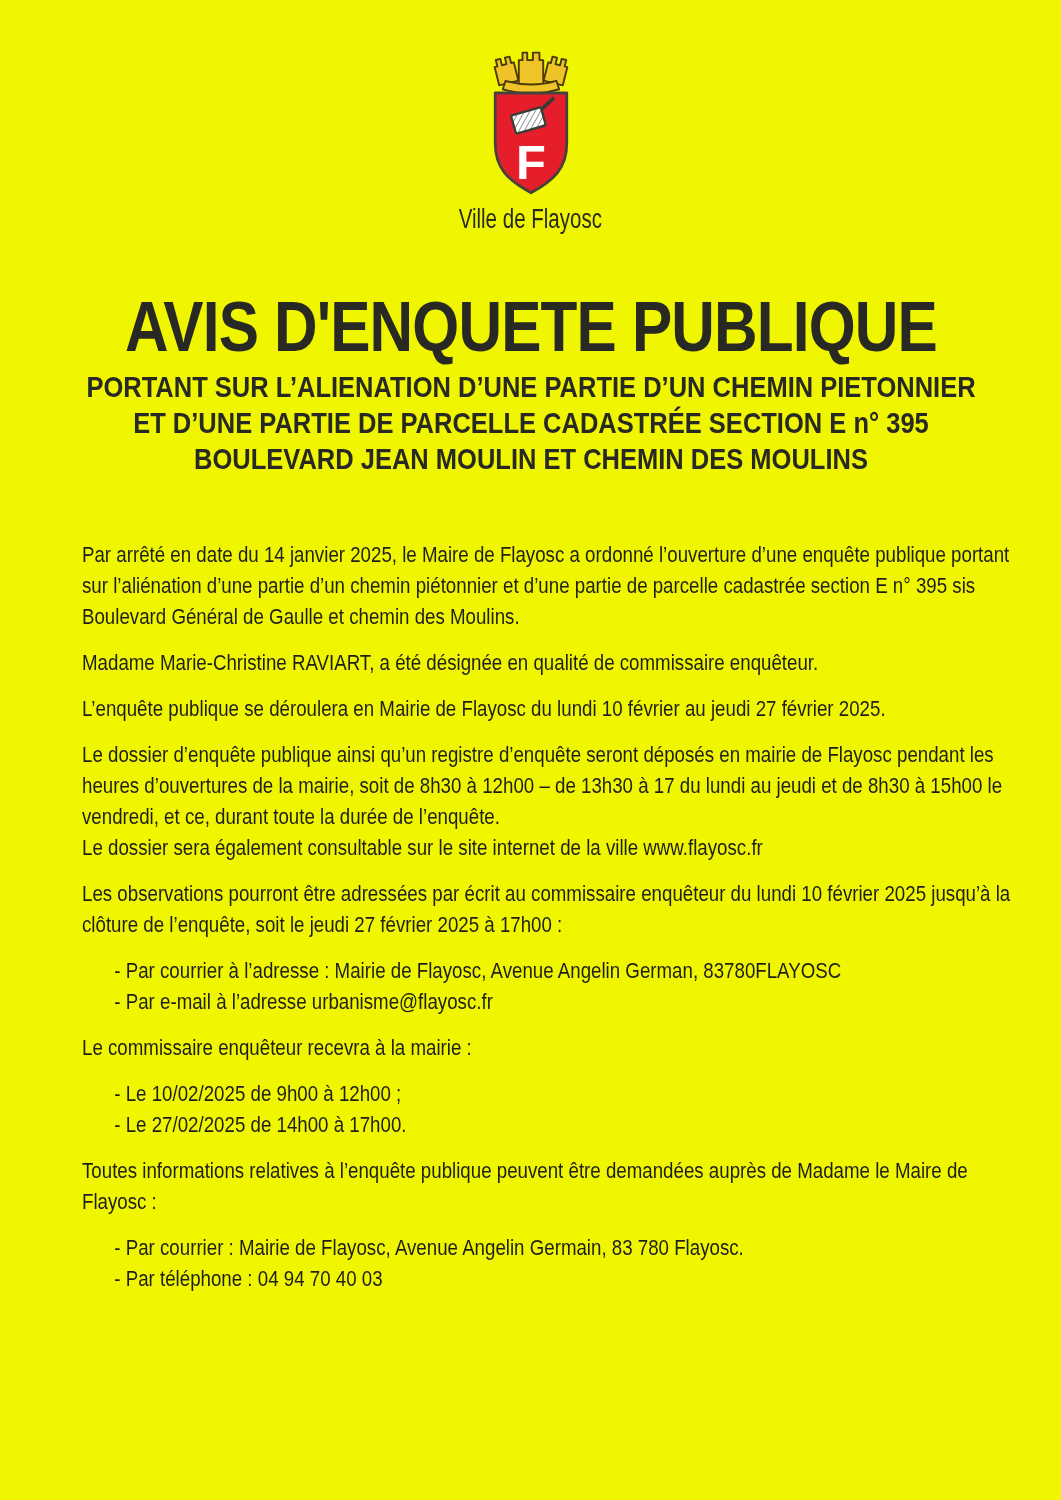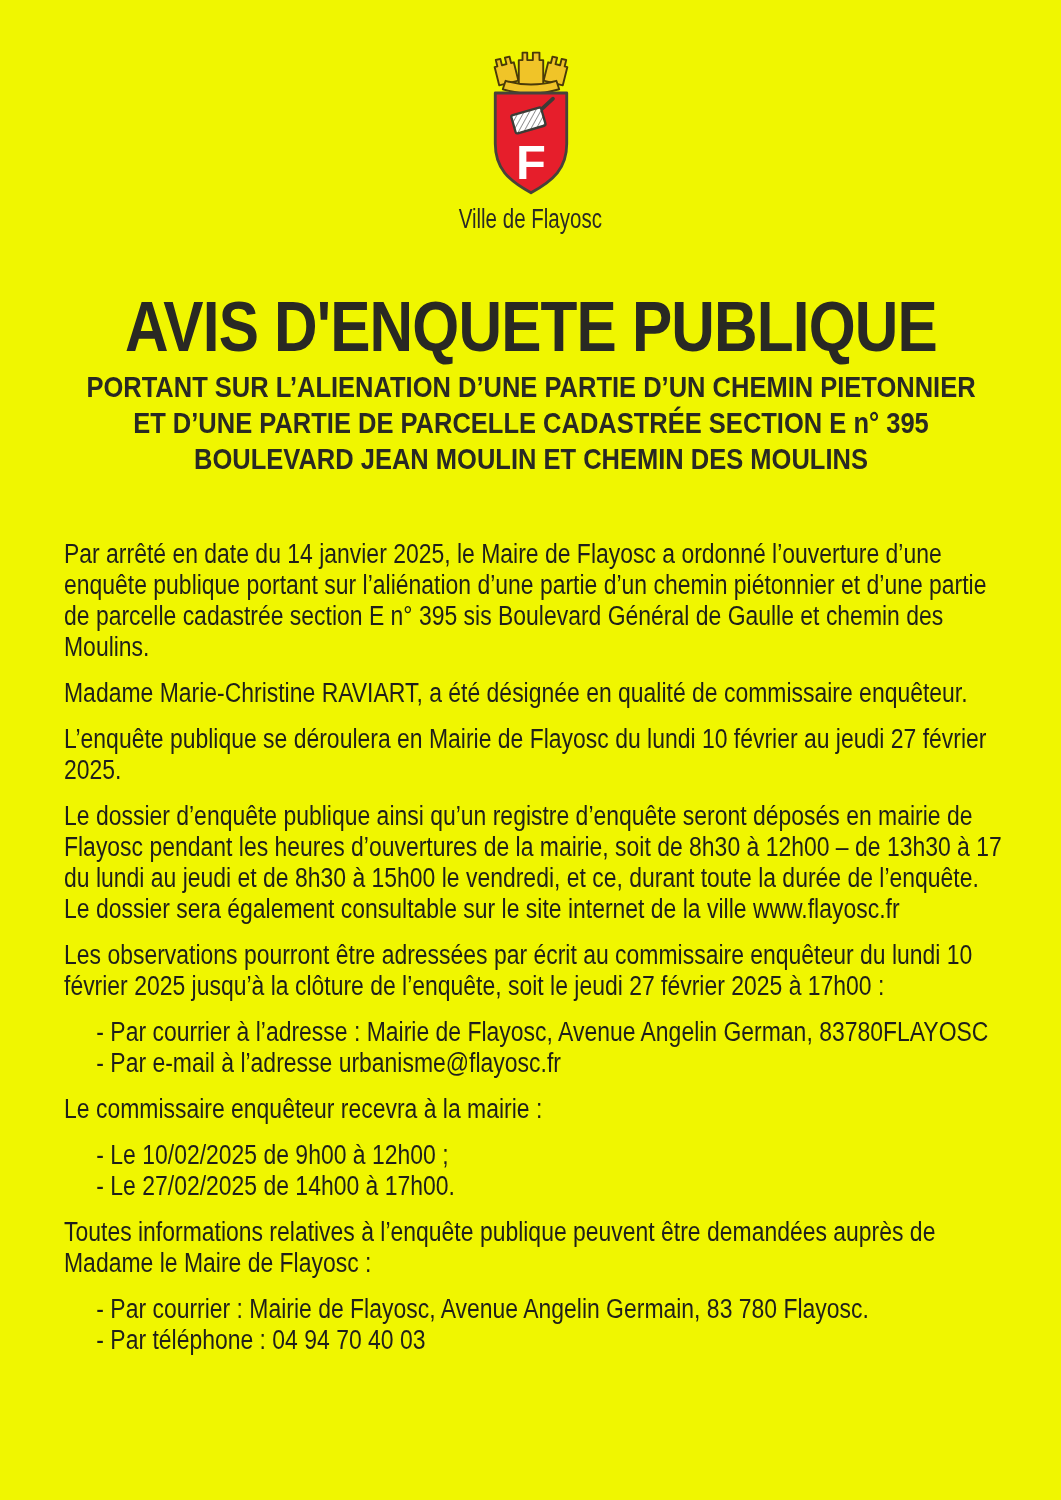--- a/index.html
+++ b/index.html
@@ -48,22 +48,22 @@
   }
   .subtitle{
     margin-top:7px;
     font-size:30px;
     font-weight:700;
     line-height:36px;
   }
   
   .doc-body{
     margin-top:62px;
-    padding-left:64px;
-    font-size:27px;
+    padding-left:82px;
+    font-size:22px;
     line-height:31px;
     color:#1F1F1A;
   }
   .condense{
     width:1118px;
     transform:scaleX(0.85);
     transform-origin:left top;
   }
   .para{margin:0 0 15px 0;}
   .list{margin:0 0 15px 0;}

